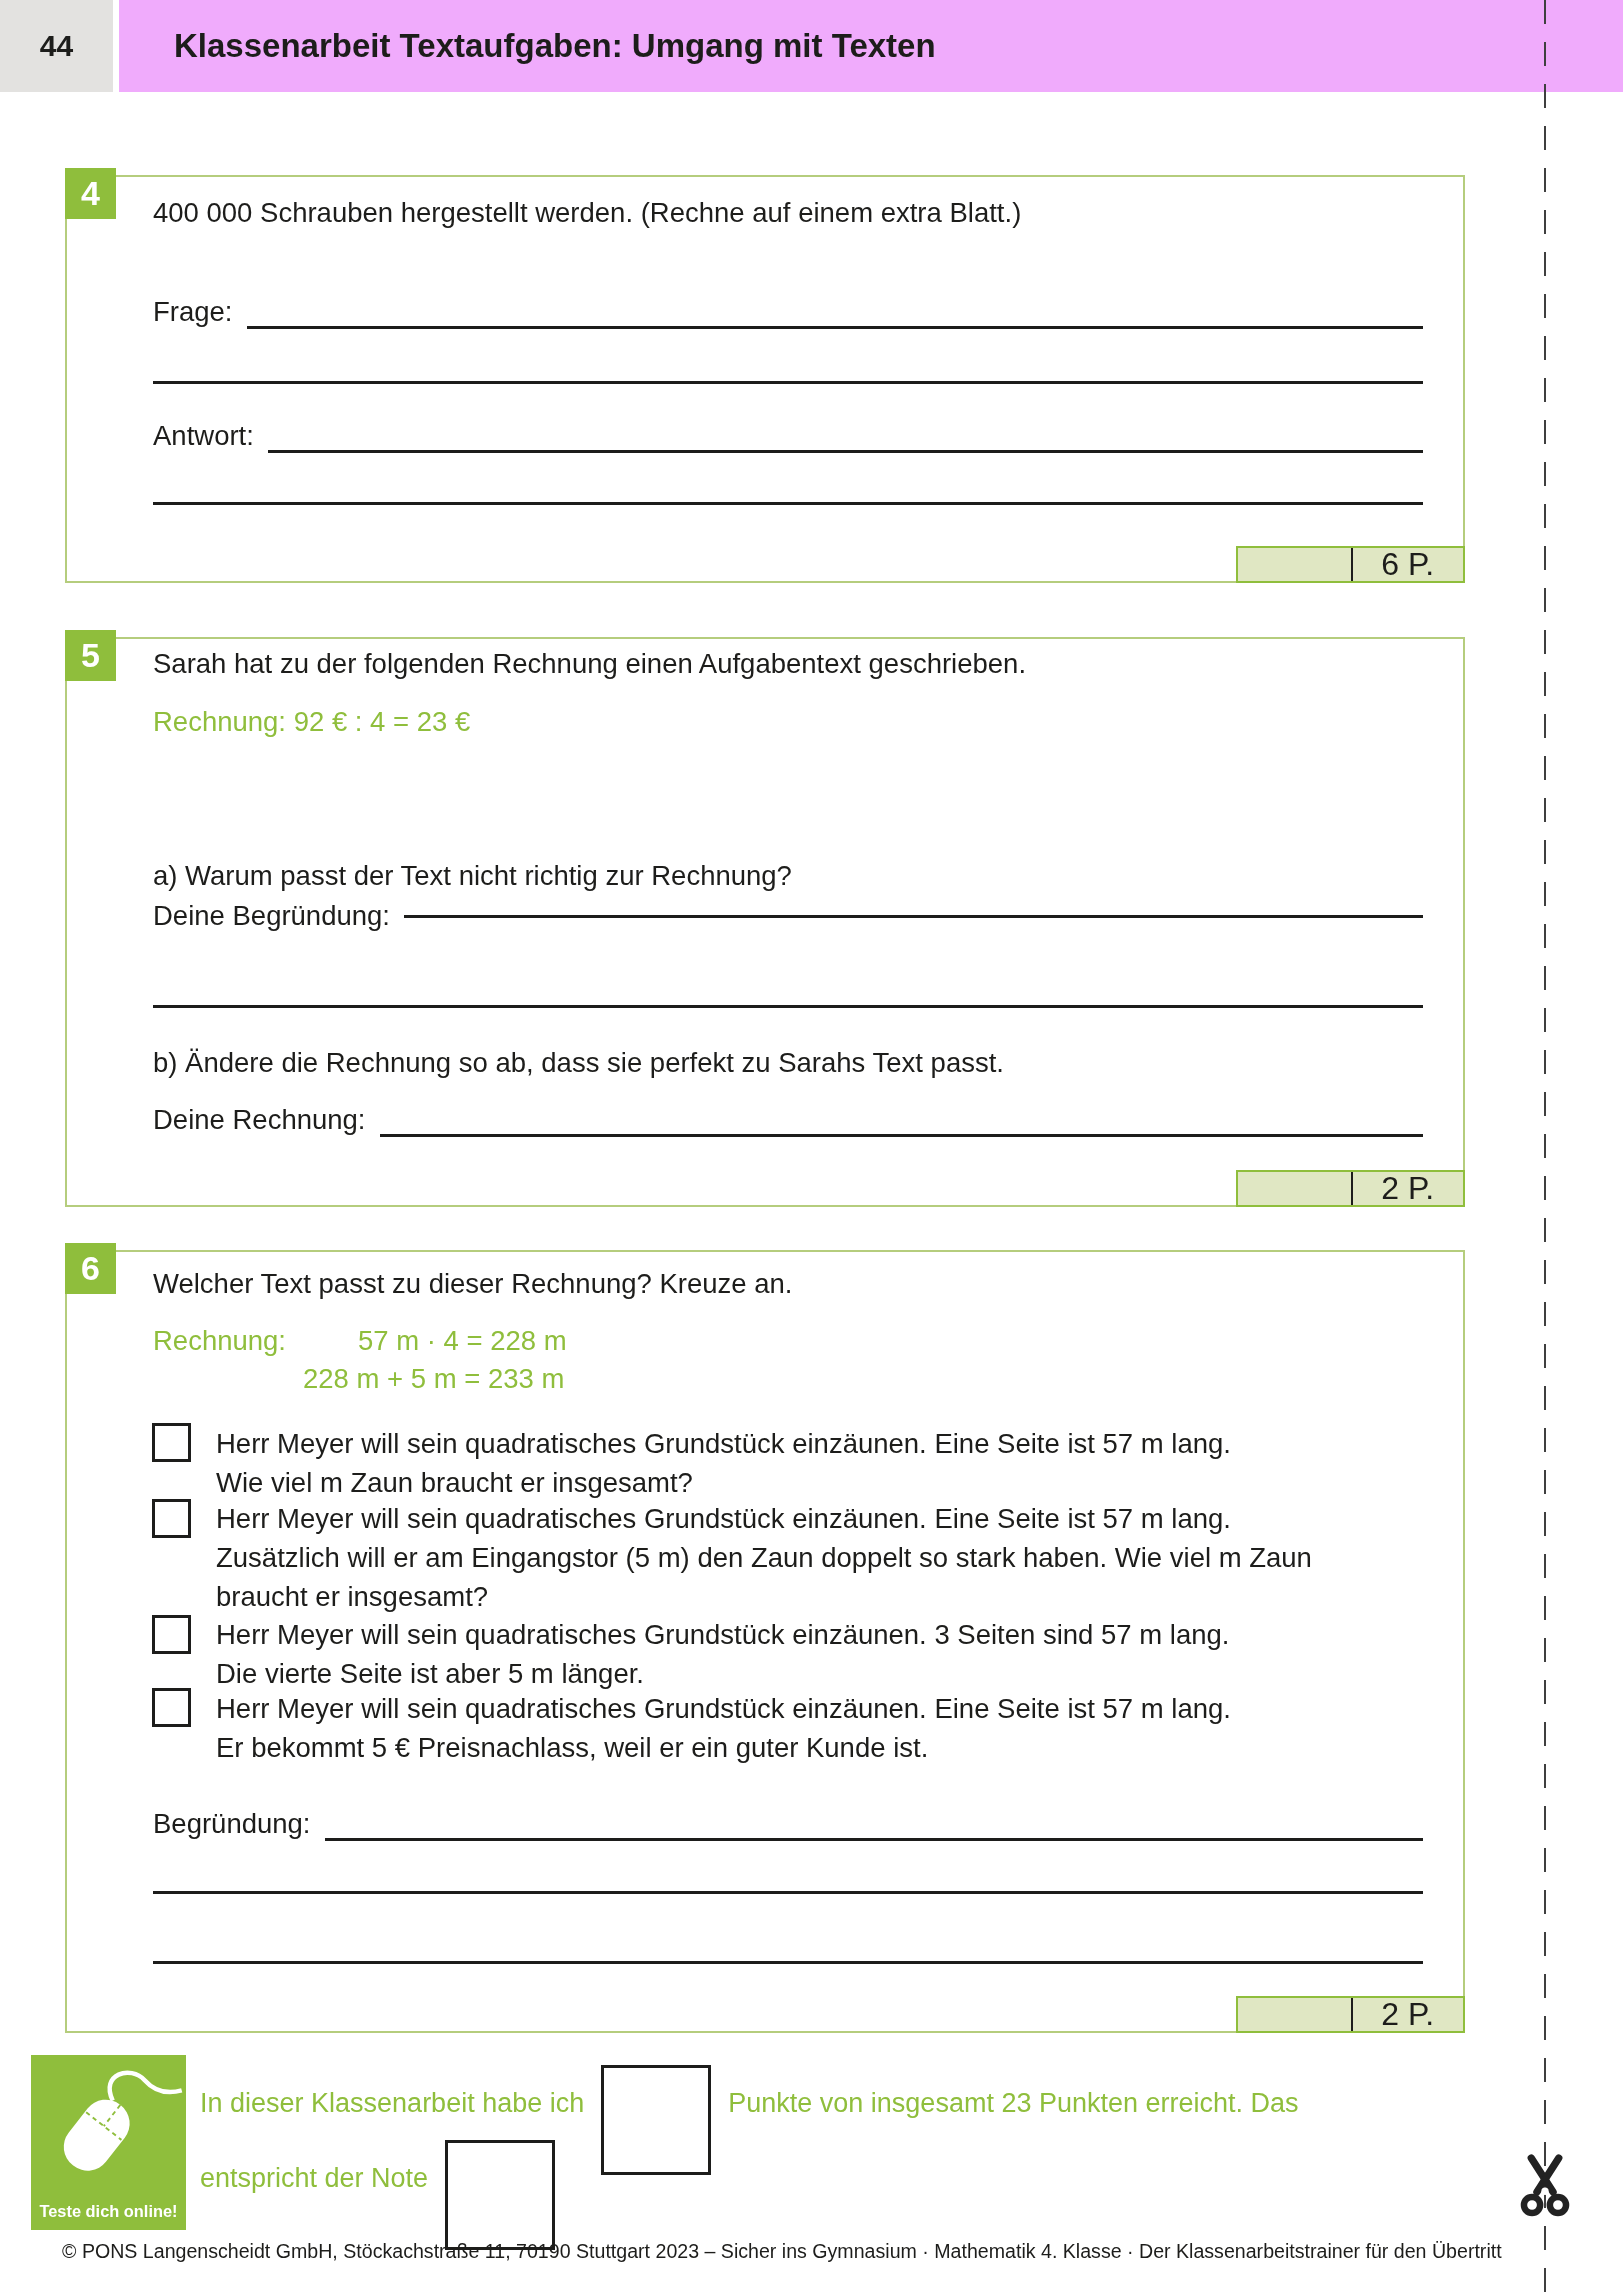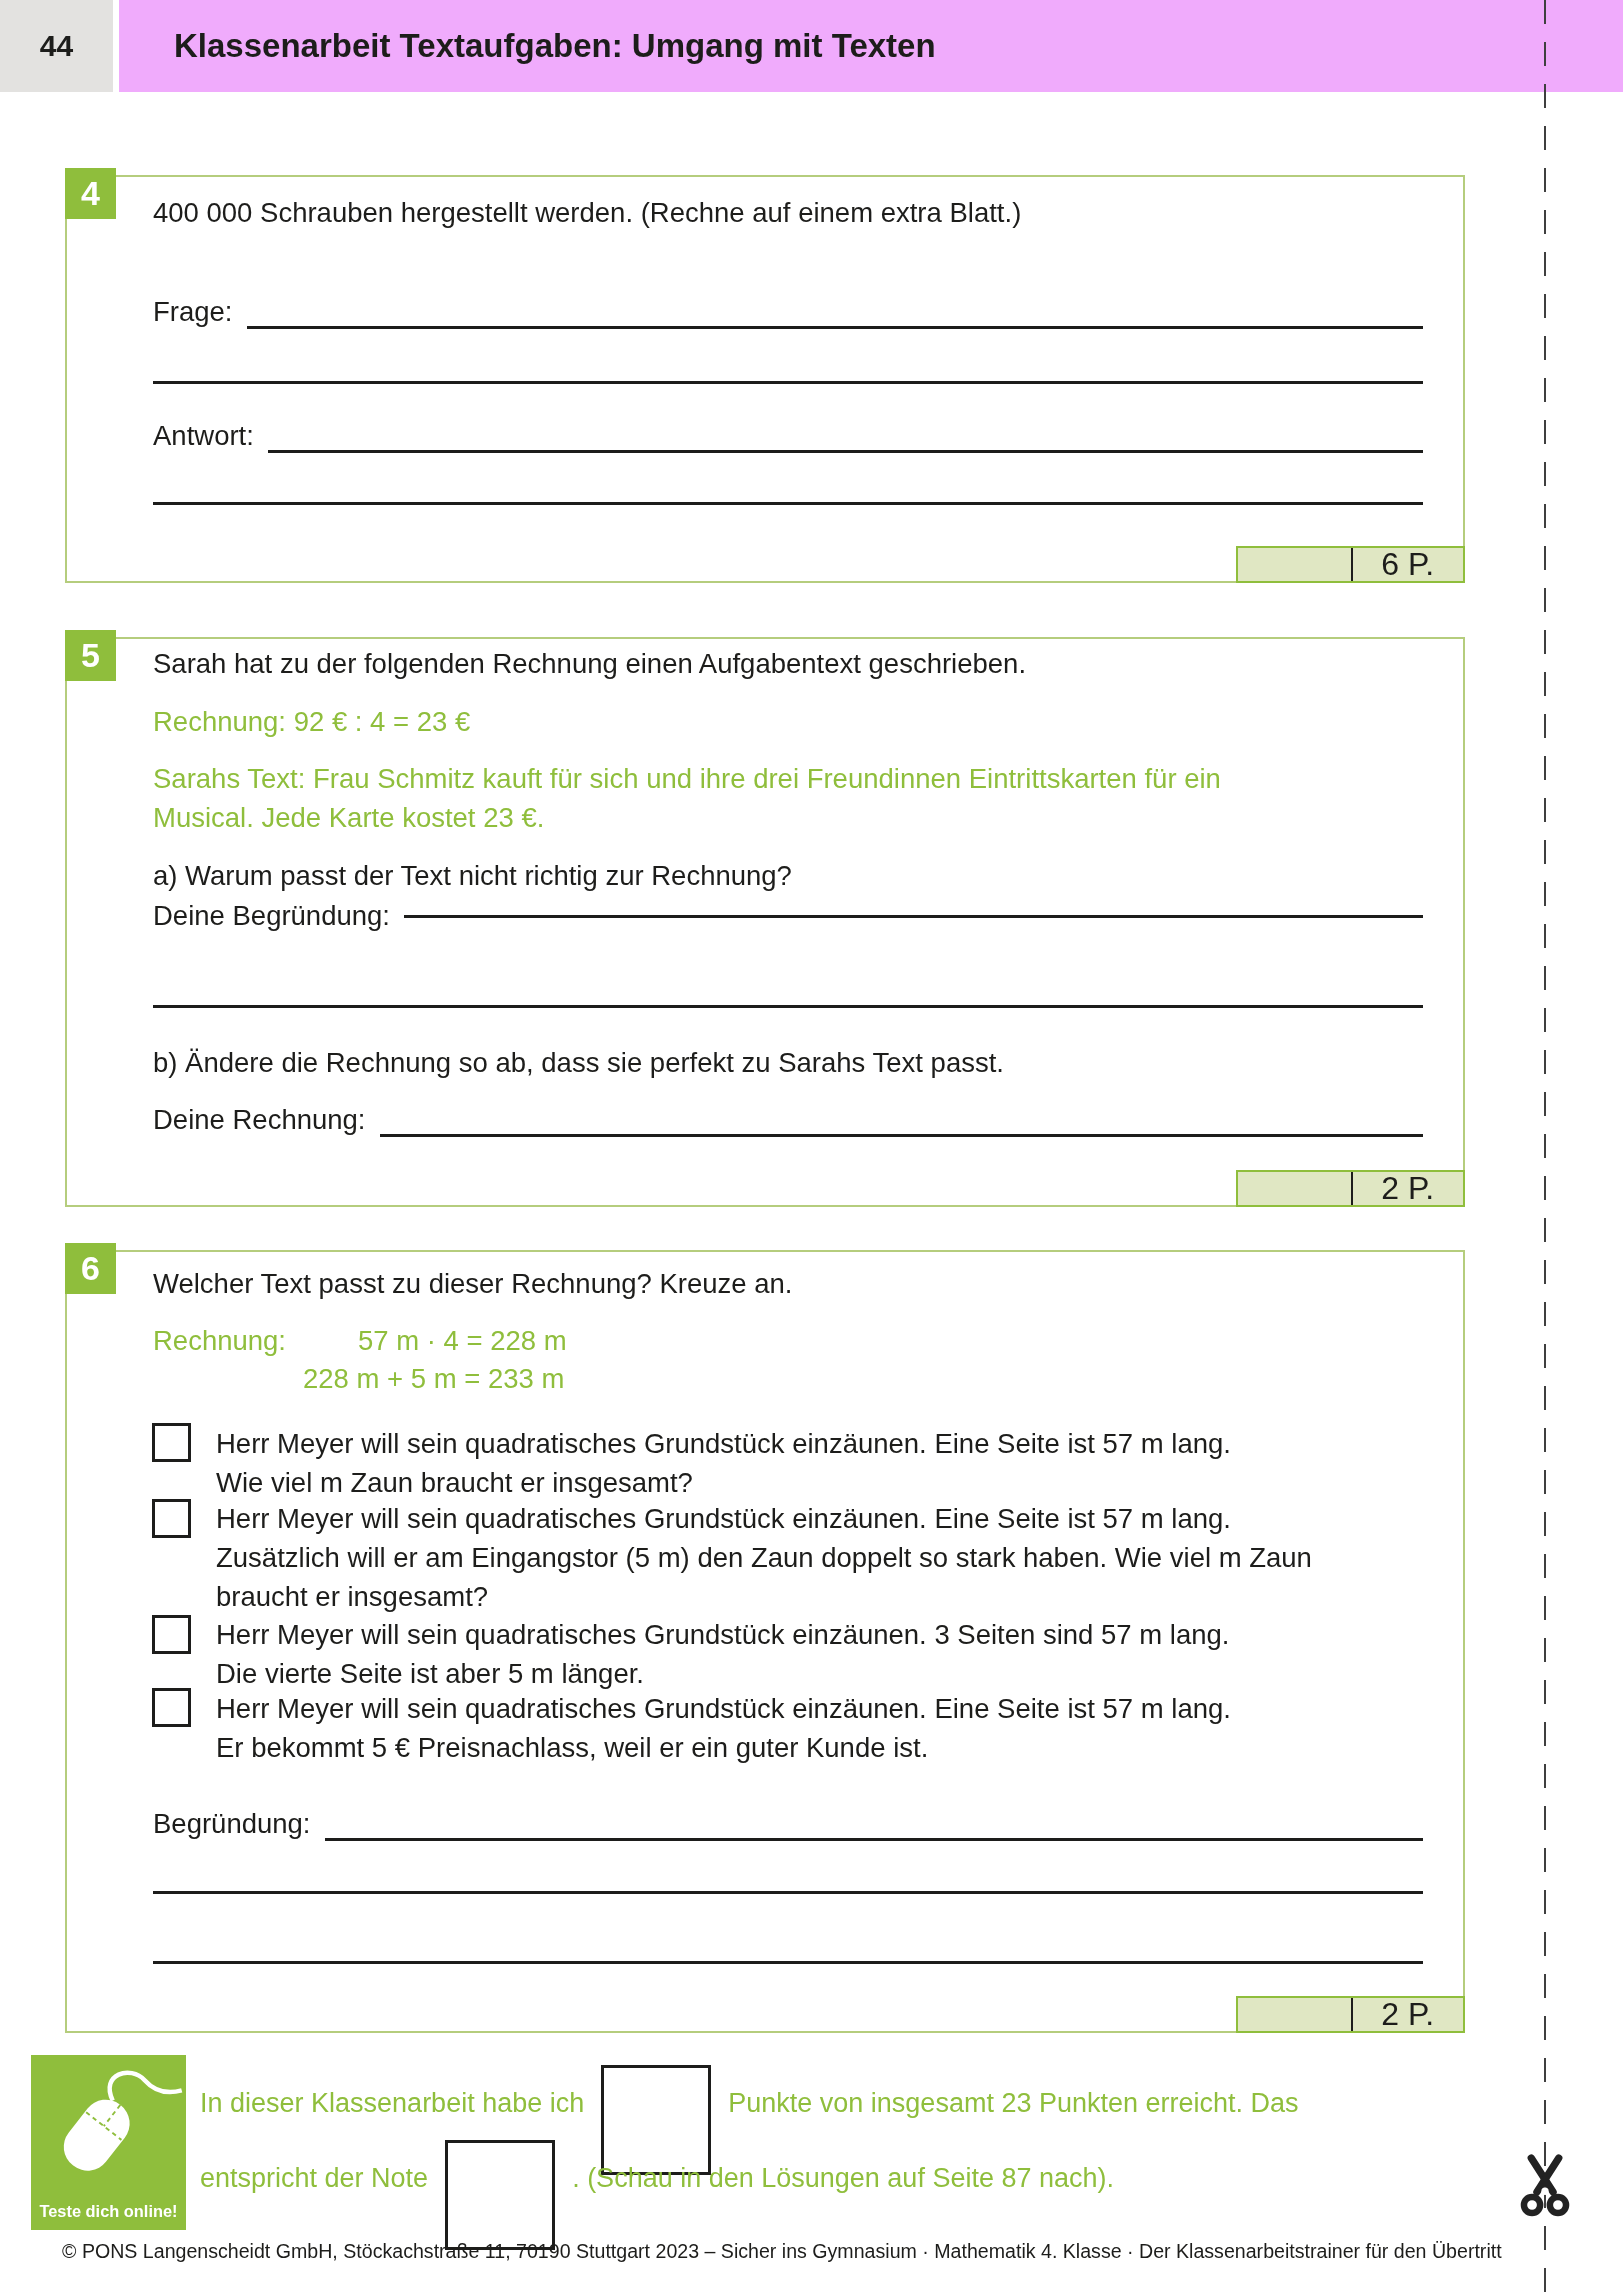--- a/index.html
+++ b/index.html
@@ -89,24 +89,20 @@
     <div class="pointsbox">
       <div class="pcell1"></div>
       <div class="pcell2">6 P.</div>
     </div>
   </div>
 
   <div class="taskbox" style="top:637px;height:570px;">
     <div class="tab">5</div>
     <div class="row txt" style="top:5.2px;">Sarah hat zu der folgenden Rechnung einen Aufgabentext geschrieben.</div>
     <div class="row txt green" style="top:63px;">Rechnung: 92 € : 4 = 23 €</div>
-    <div class="row" style="top:120px;">
-      <div class="txt green">Sarahs Text: Frau Schmitz kauft für sich und ihre drei Freundinnen Eintrittskarten für ein</div>
-      <div class="txt green">Musical. Jede Karte kostet 23 €.</div>
-    </div>
     <div class="row txt" style="top:217px;">a) Warum passt der Text nicht richtig zur Rechnung?</div>
     <div class="row lblrow" style="top:256px;align-items:center;">
       <span class="lbl">Deine Begründung:</span>
       <span class="wline"></span>
     </div>
     <div class="rule" style="top:366px;"></div>
     <div class="row txt" style="top:404px;">b) Ändere die Rechnung so ab, dass sie perfekt zu Sarahs Text passt.</div>
     <div class="row lblrow" style="top:455px;">
       <span class="lbl">Deine Rechnung:</span>
       <span class="wline"></span>
@@ -174,19 +170,18 @@
   </div>
 
   <div class="sumrow" style="top:2048px;">
     <span>In dieser Klassenarbeit habe ich</span>
     <span class="sqbox"></span>
     <span>Punkte von insgesamt 23 Punkten erreicht. Das</span>
   </div>
   <div class="sumrow" style="top:2123px;">
     <span>entspricht der Note</span>
     <span class="sqbox"></span>
-    <span>. (Schau in den Lösungen auf Seite 87 nach).</span>
   </div>
 
   <div class="footer">© PONS Langenscheidt GmbH, Stöckachstraße 11, 70190 Stuttgart 2023 – Sicher ins Gymnasium · Mathematik 4. Klasse · Der Klassenarbeitstrainer für den Übertritt</div>
 
 </div>
 
 
 </body></html>

